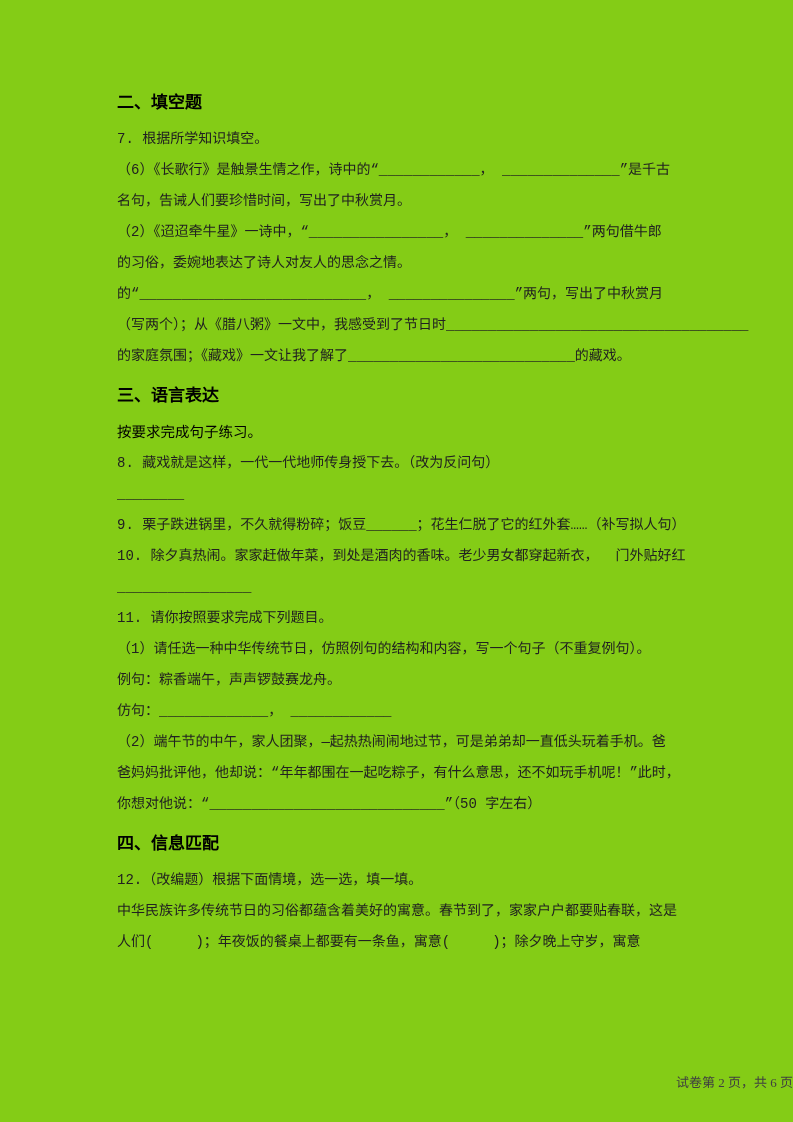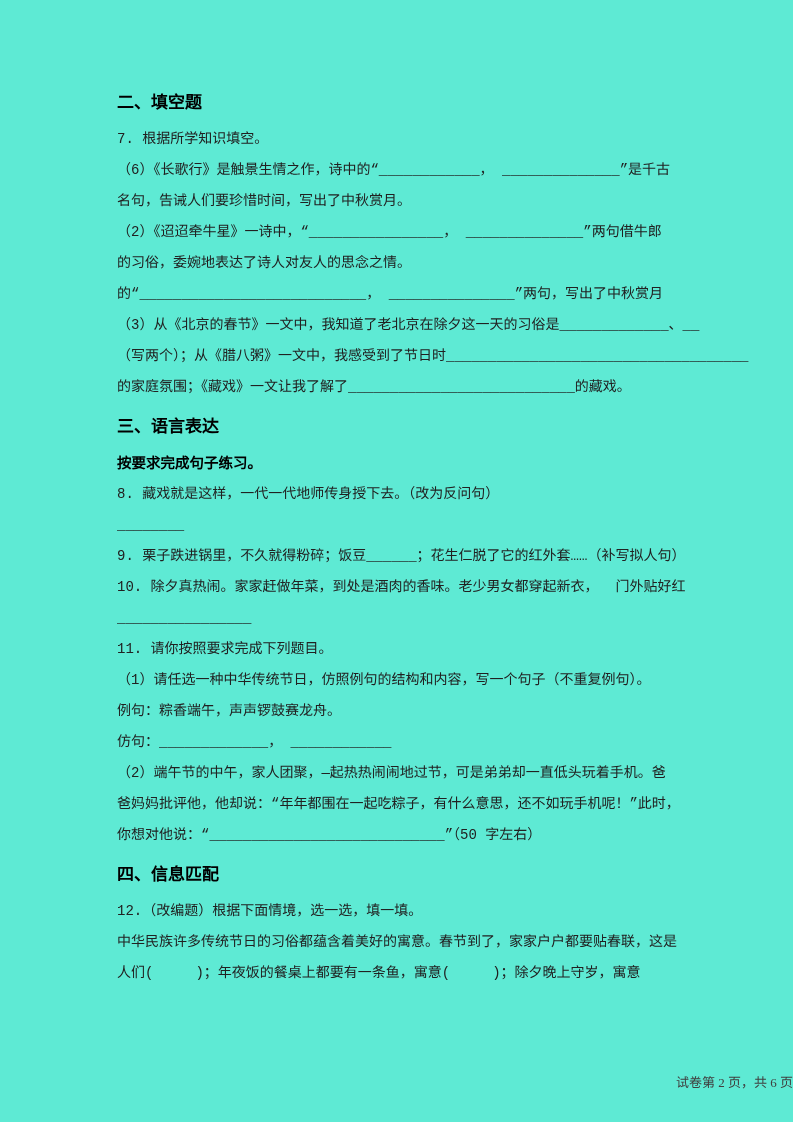--- a/index.html
+++ b/index.html
@@ -4,21 +4,21 @@
 <style>
   html, body {
     margin: 0;
     padding: 0;
     background: #ffffff;
   }
   .page {
     position: relative;
     width: 793px;
     height: 1122px;
-    background: #5eead4;
+    background: #84cc16;
     overflow: hidden;
     margin: 0 auto;
   }
   .content {
     padding: 78px 110px 0 117px;
   }
   .sec-title {
     font-family: "Liberation Sans", "DejaVu Sans", sans-serif;
     font-weight: bold;
     font-size: 17px;
@@ -30,21 +30,21 @@
   .line {
     font-family: Liberation Mono, monospace;
     font-size: 14px;
     line-height: 30px;
     margin: 0 0 1px 0;
     color: #212121;
     white-space: pre;
   }
   .bold-line {
     font-family: "Liberation Sans", "DejaVu Sans", sans-serif;
-    font-weight: bold;
+    font-weight: normal;
     font-size: 14.5px;
     line-height: 30px;
     margin: 0 0 1px 0;
     color: #000000;
     white-space: pre;
   }
   .footer {
     position: absolute;
     left: 0;
     top: 1068px;
@@ -63,21 +63,20 @@
 <div class="page">
   <div class="content">
 
     <div class="sec-title">二、填空题</div>
     <div class="line">7. 根据所学知识填空。</div>
     <div class="line">（6）《长歌行》是触景生情之作，诗中的“____________， ______________”是千古</div>
     <div class="line">名句，告诫人们要珍惜时间，写出了中秋赏月。</div>
     <div class="line">（2）《迢迢牵牛星》一诗中，“________________， ______________”两句借牛郎</div>
     <div class="line">的习俗，委婉地表达了诗人对友人的思念之情。</div>
     <div class="line">的“___________________________， _______________”两句，写出了中秋赏月</div>
-    <div class="line">（3）从《北京的春节》一文中，我知道了老北京在除夕这一天的习俗是_____________、__</div>
     <div class="line">（写两个）；从《腊八粥》一文中，我感受到了节日时____________________________________</div>
     <div class="line">的家庭氛围；《藏戏》一文让我了解了___________________________的藏戏。</div>
 
     <div class="sec-title">三、语言表达</div>
     <div class="bold-line">按要求完成句子练习。</div>
     <div class="line">8. 藏戏就是这样，一代一代地师传身授下去。（改为反问句）</div>
     <div class="line">________</div>
     <div class="line">9. 栗子跌进锅里，不久就得粉碎；饭豆______；花生仁脱了它的红外套……（补写拟人句）</div>
     <div class="line">10. 除夕真热闹。家家赶做年菜，到处是酒肉的香味。老少男女都穿起新衣，  门外贴好红</div>
     <div class="line">________________</div>

